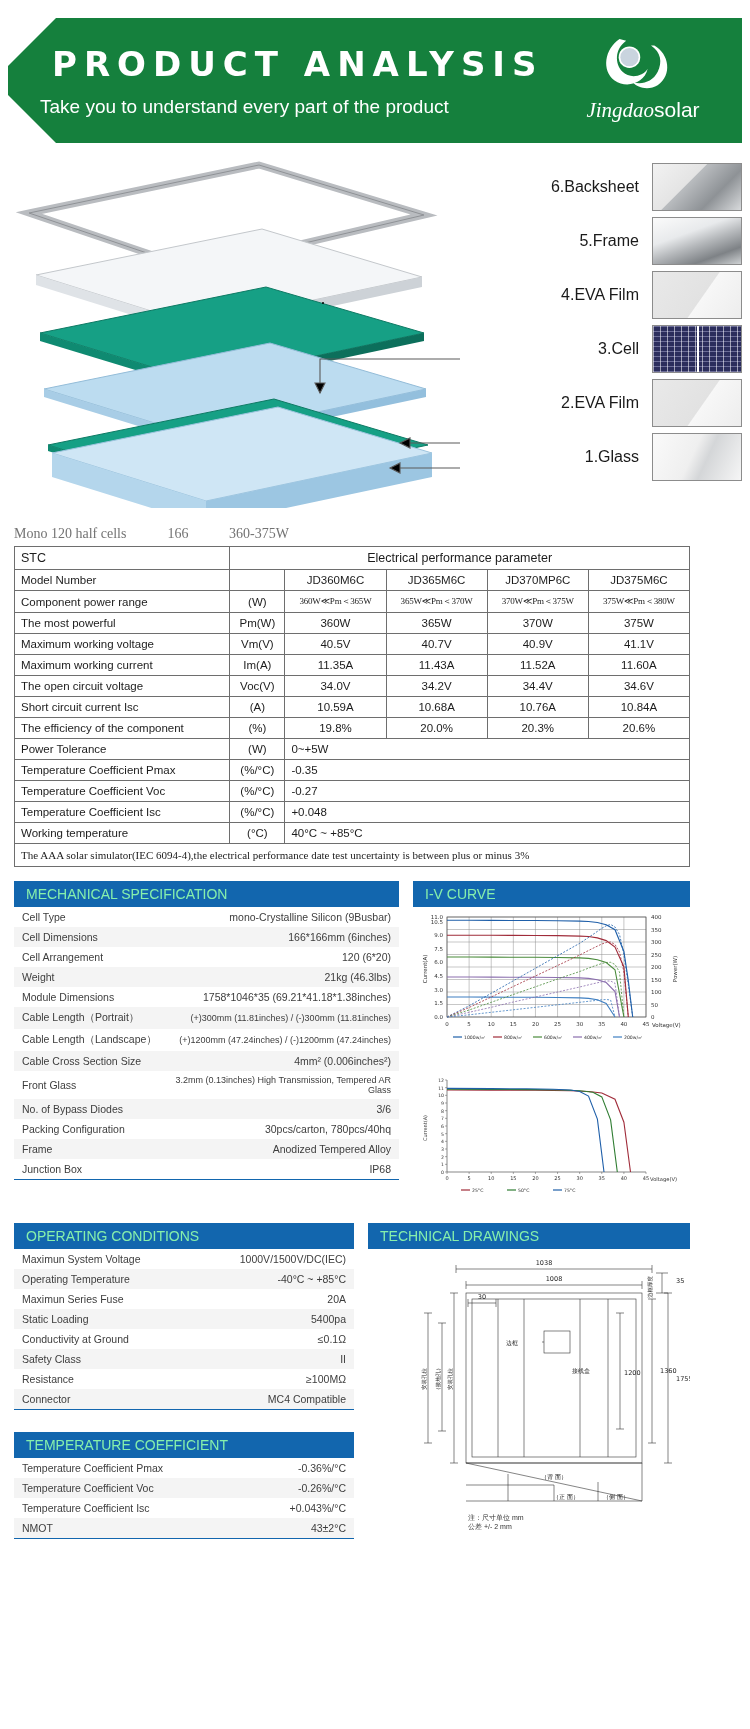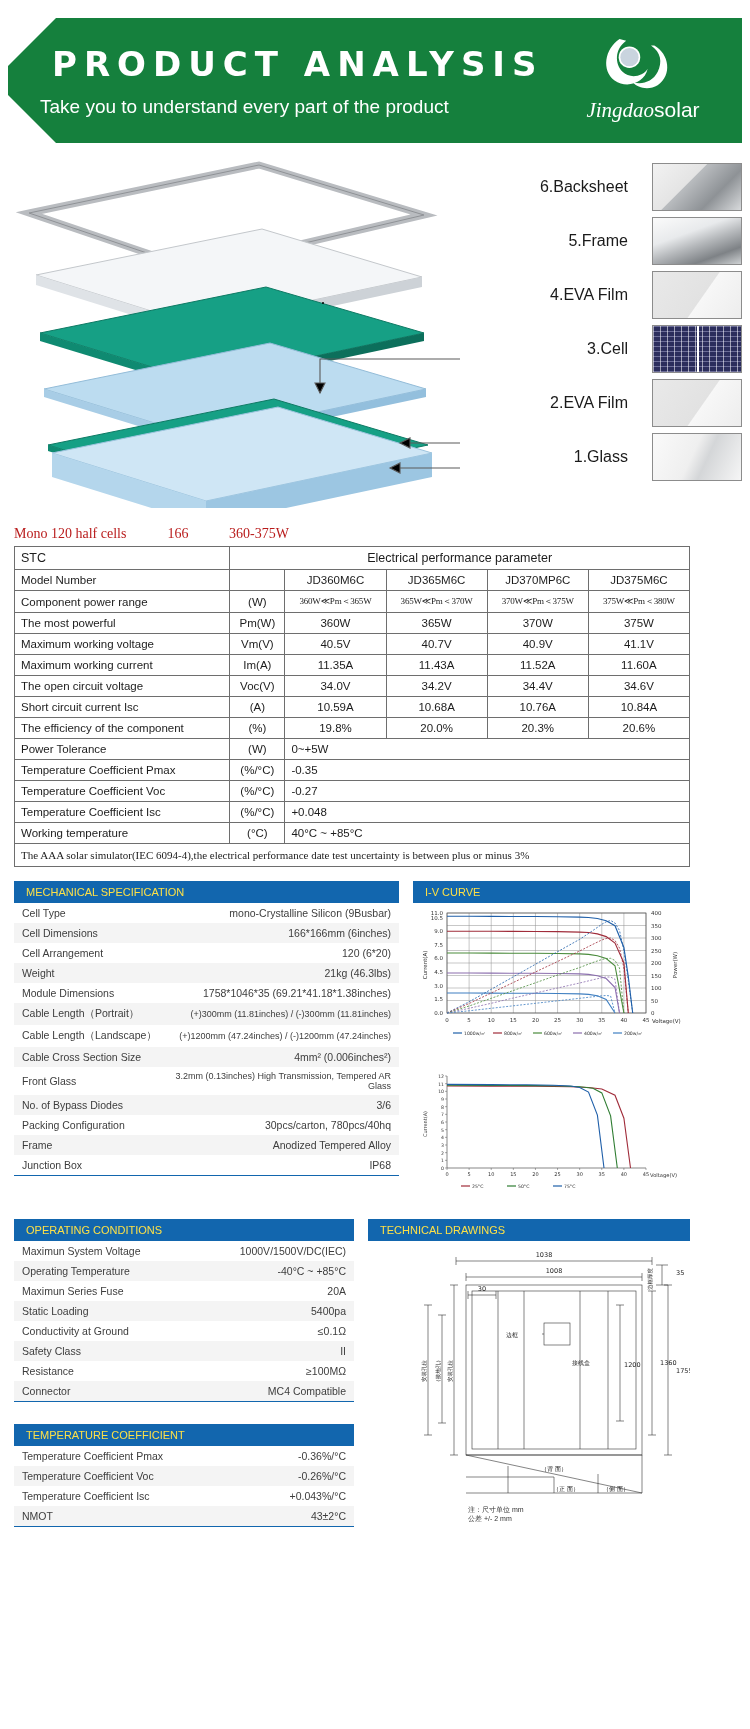--- a/index.html
+++ b/index.html
@@ -77,21 +77,21 @@
     height: 52px;
     display: flex;
     align-items: center;
     justify-content: flex-end;
     margin-bottom: 2px;
     position: relative;
   }
   .callout-label {
     font-size: 16px;
     color: #1a1a1a;
-    padding-right: 24px;
+    padding-right: 13px;
     white-space: nowrap;
     font-family: "Liberation Sans", sans-serif;
   }
   .callout-thumb {
     width: 90px; height: 48px;
     border: 1px solid #8c8c8c;
     flex: 0 0 auto;
     overflow: hidden;
     position: relative;
   }
@@ -105,21 +105,21 @@
     background-image:
       repeating-linear-gradient(to right, rgba(255,255,255,.55) 0 1px, transparent 1px 7px),
       repeating-linear-gradient(to bottom, rgba(160,160,200,.55) 0 1px, transparent 1px 5px);
   }
   .cellbus { position: absolute; left: 50%; top: 0; bottom: 0; width: 2px; background: #fff; }
 
   
   .spec-head {
     margin: 8px 14px 4px 14px;
     font-size: 14px;
-    color: #b91c1c;
+    color: #737373;
     font-family: "Liberation Serif", serif;
   }
   .spec-head span { display: inline-block; }
   .sh-1 { min-width: 150px; }
   .sh-2 { min-width: 58px; }
 
   
   table.elec {
     width: 676px;
     margin: 0 14px;
@@ -145,22 +145,22 @@
   tr.note-row td {
     font-size: 11px;
     padding: 5px 6px;
     font-family: "Liberation Serif", serif;
     color: #1c1c1c;
   }
 
   
   .sec-hdr {
     background: #1266ae;
-    color: #fde047;
-    font-size: 11px;
+    color: #86efac;
+    font-size: 14px;
     padding: 5px 12px;
     font-family: "Liberation Sans", sans-serif;
   }
 
   
   .cols { display: flex; gap: 14px; margin: 14px 14px 0 14px; }
   .col-l { width: 385px; }
   .col-r { width: 277px; }
 
   table.kv {

